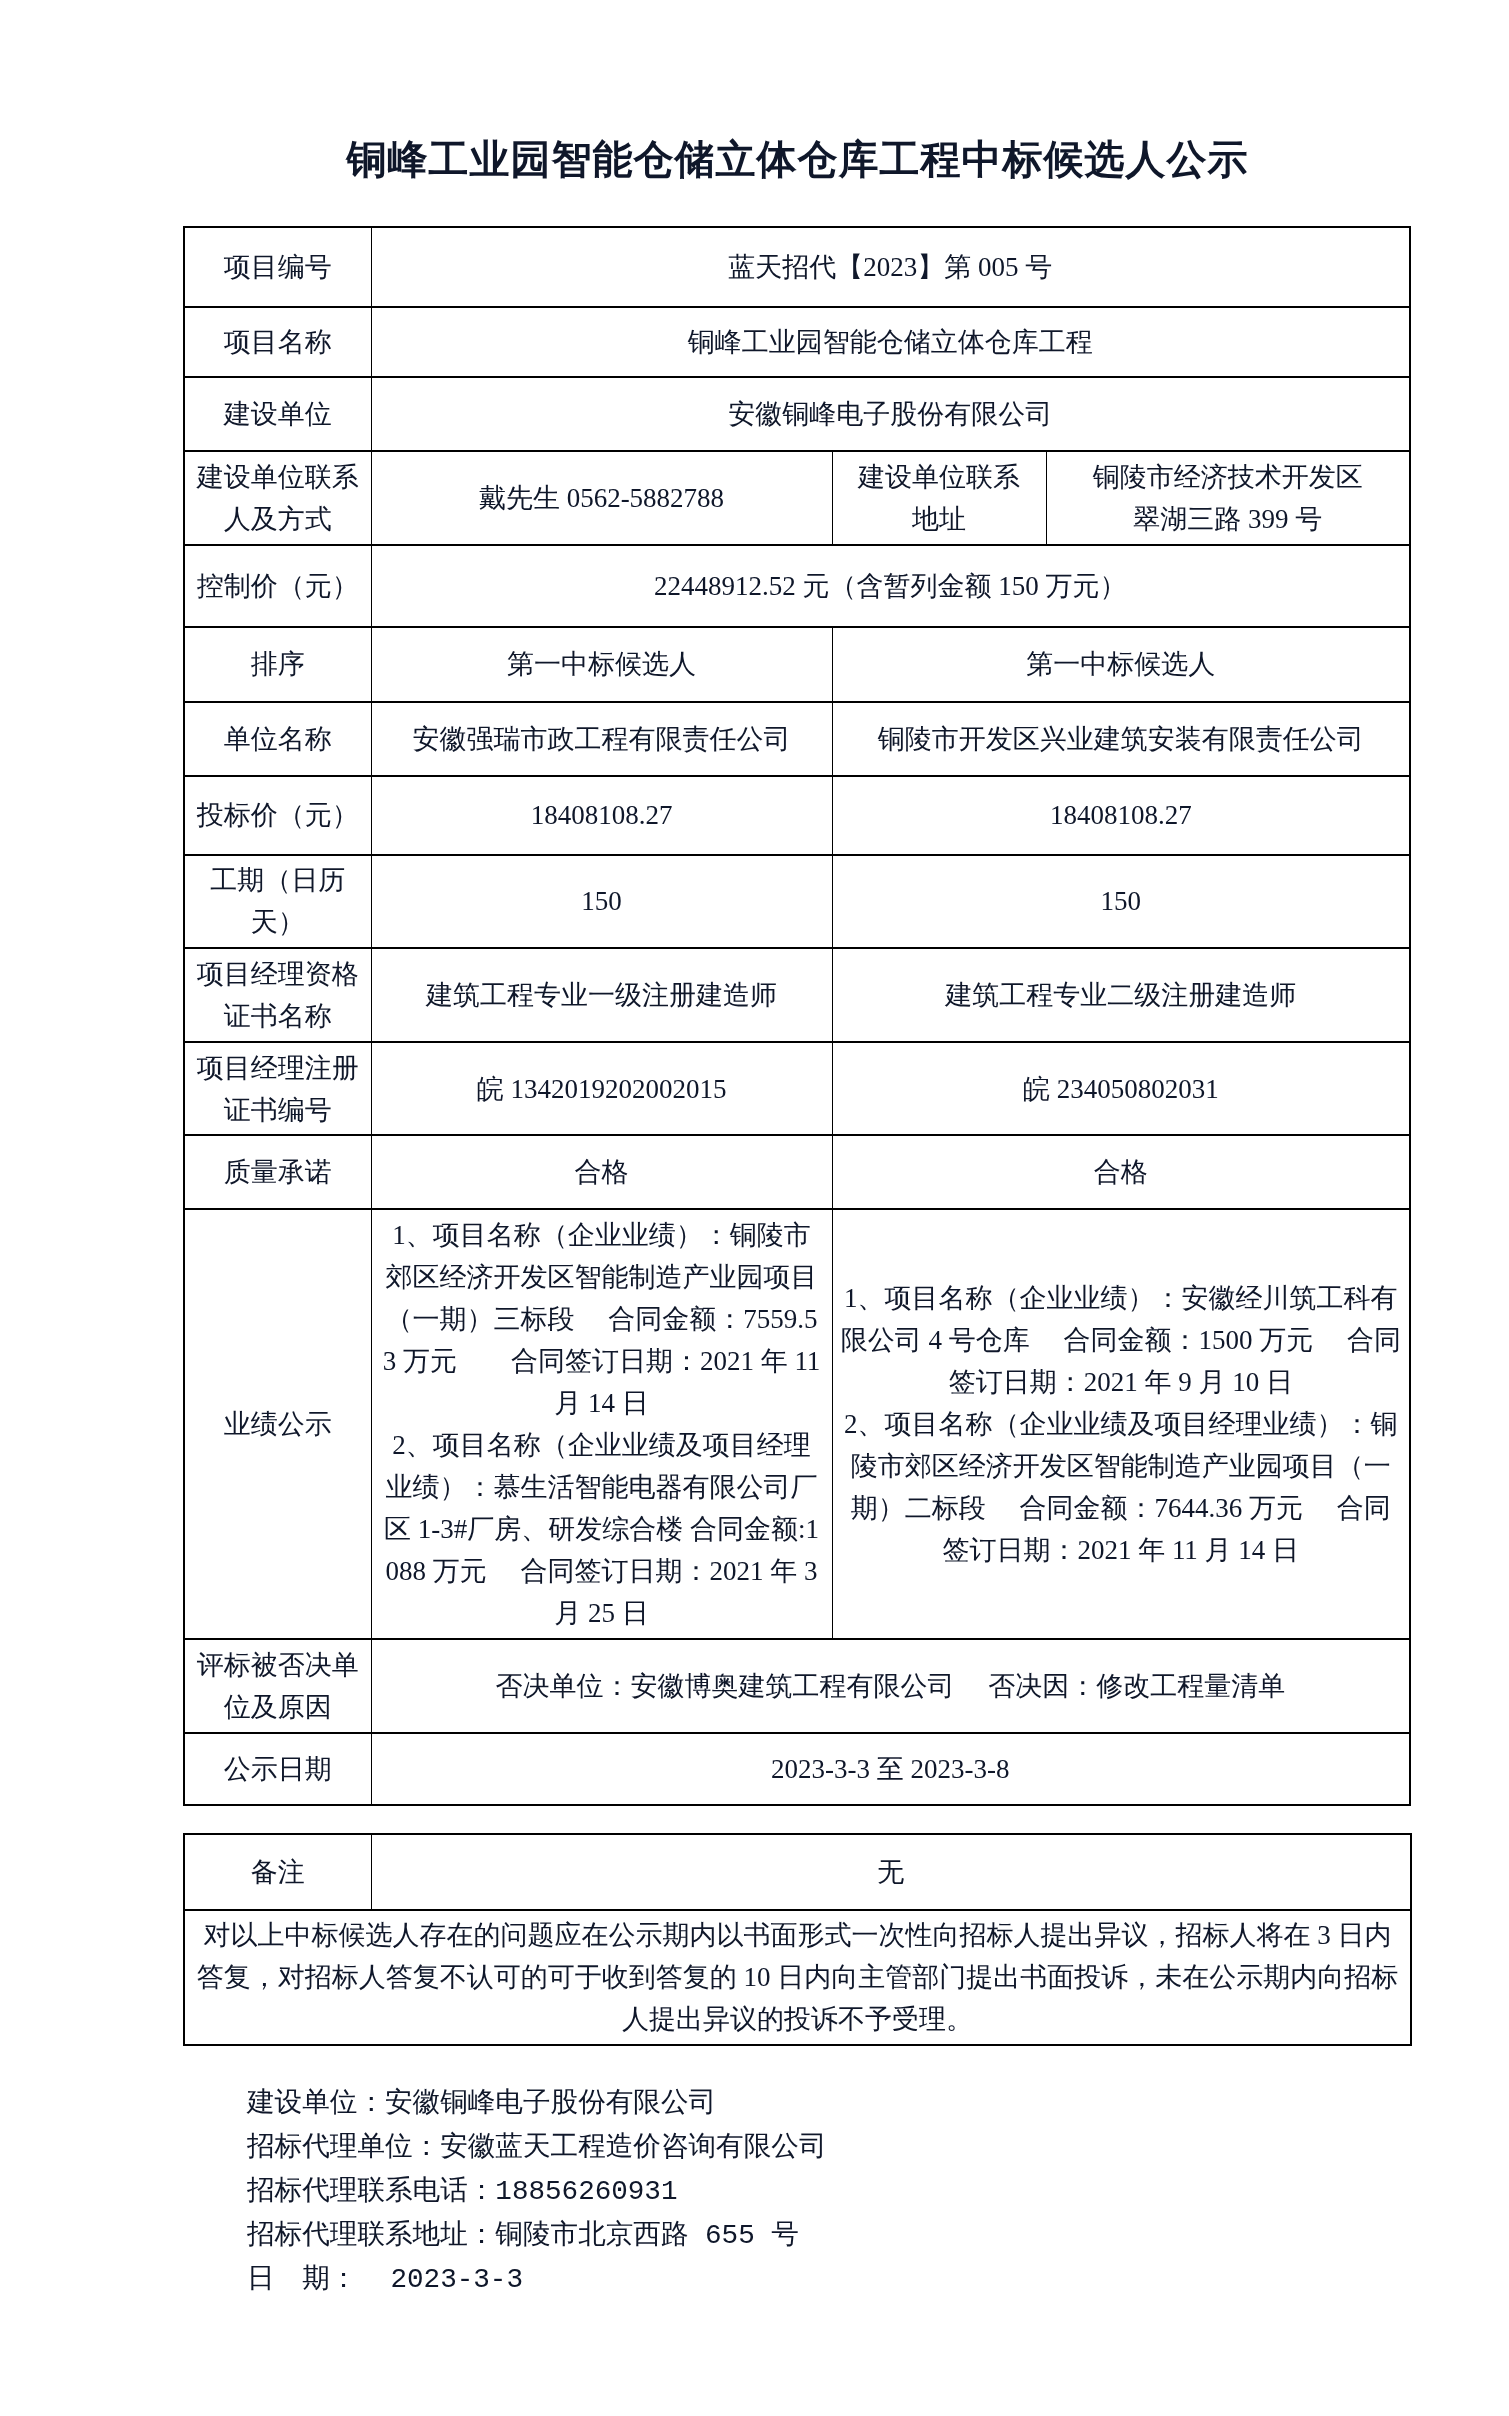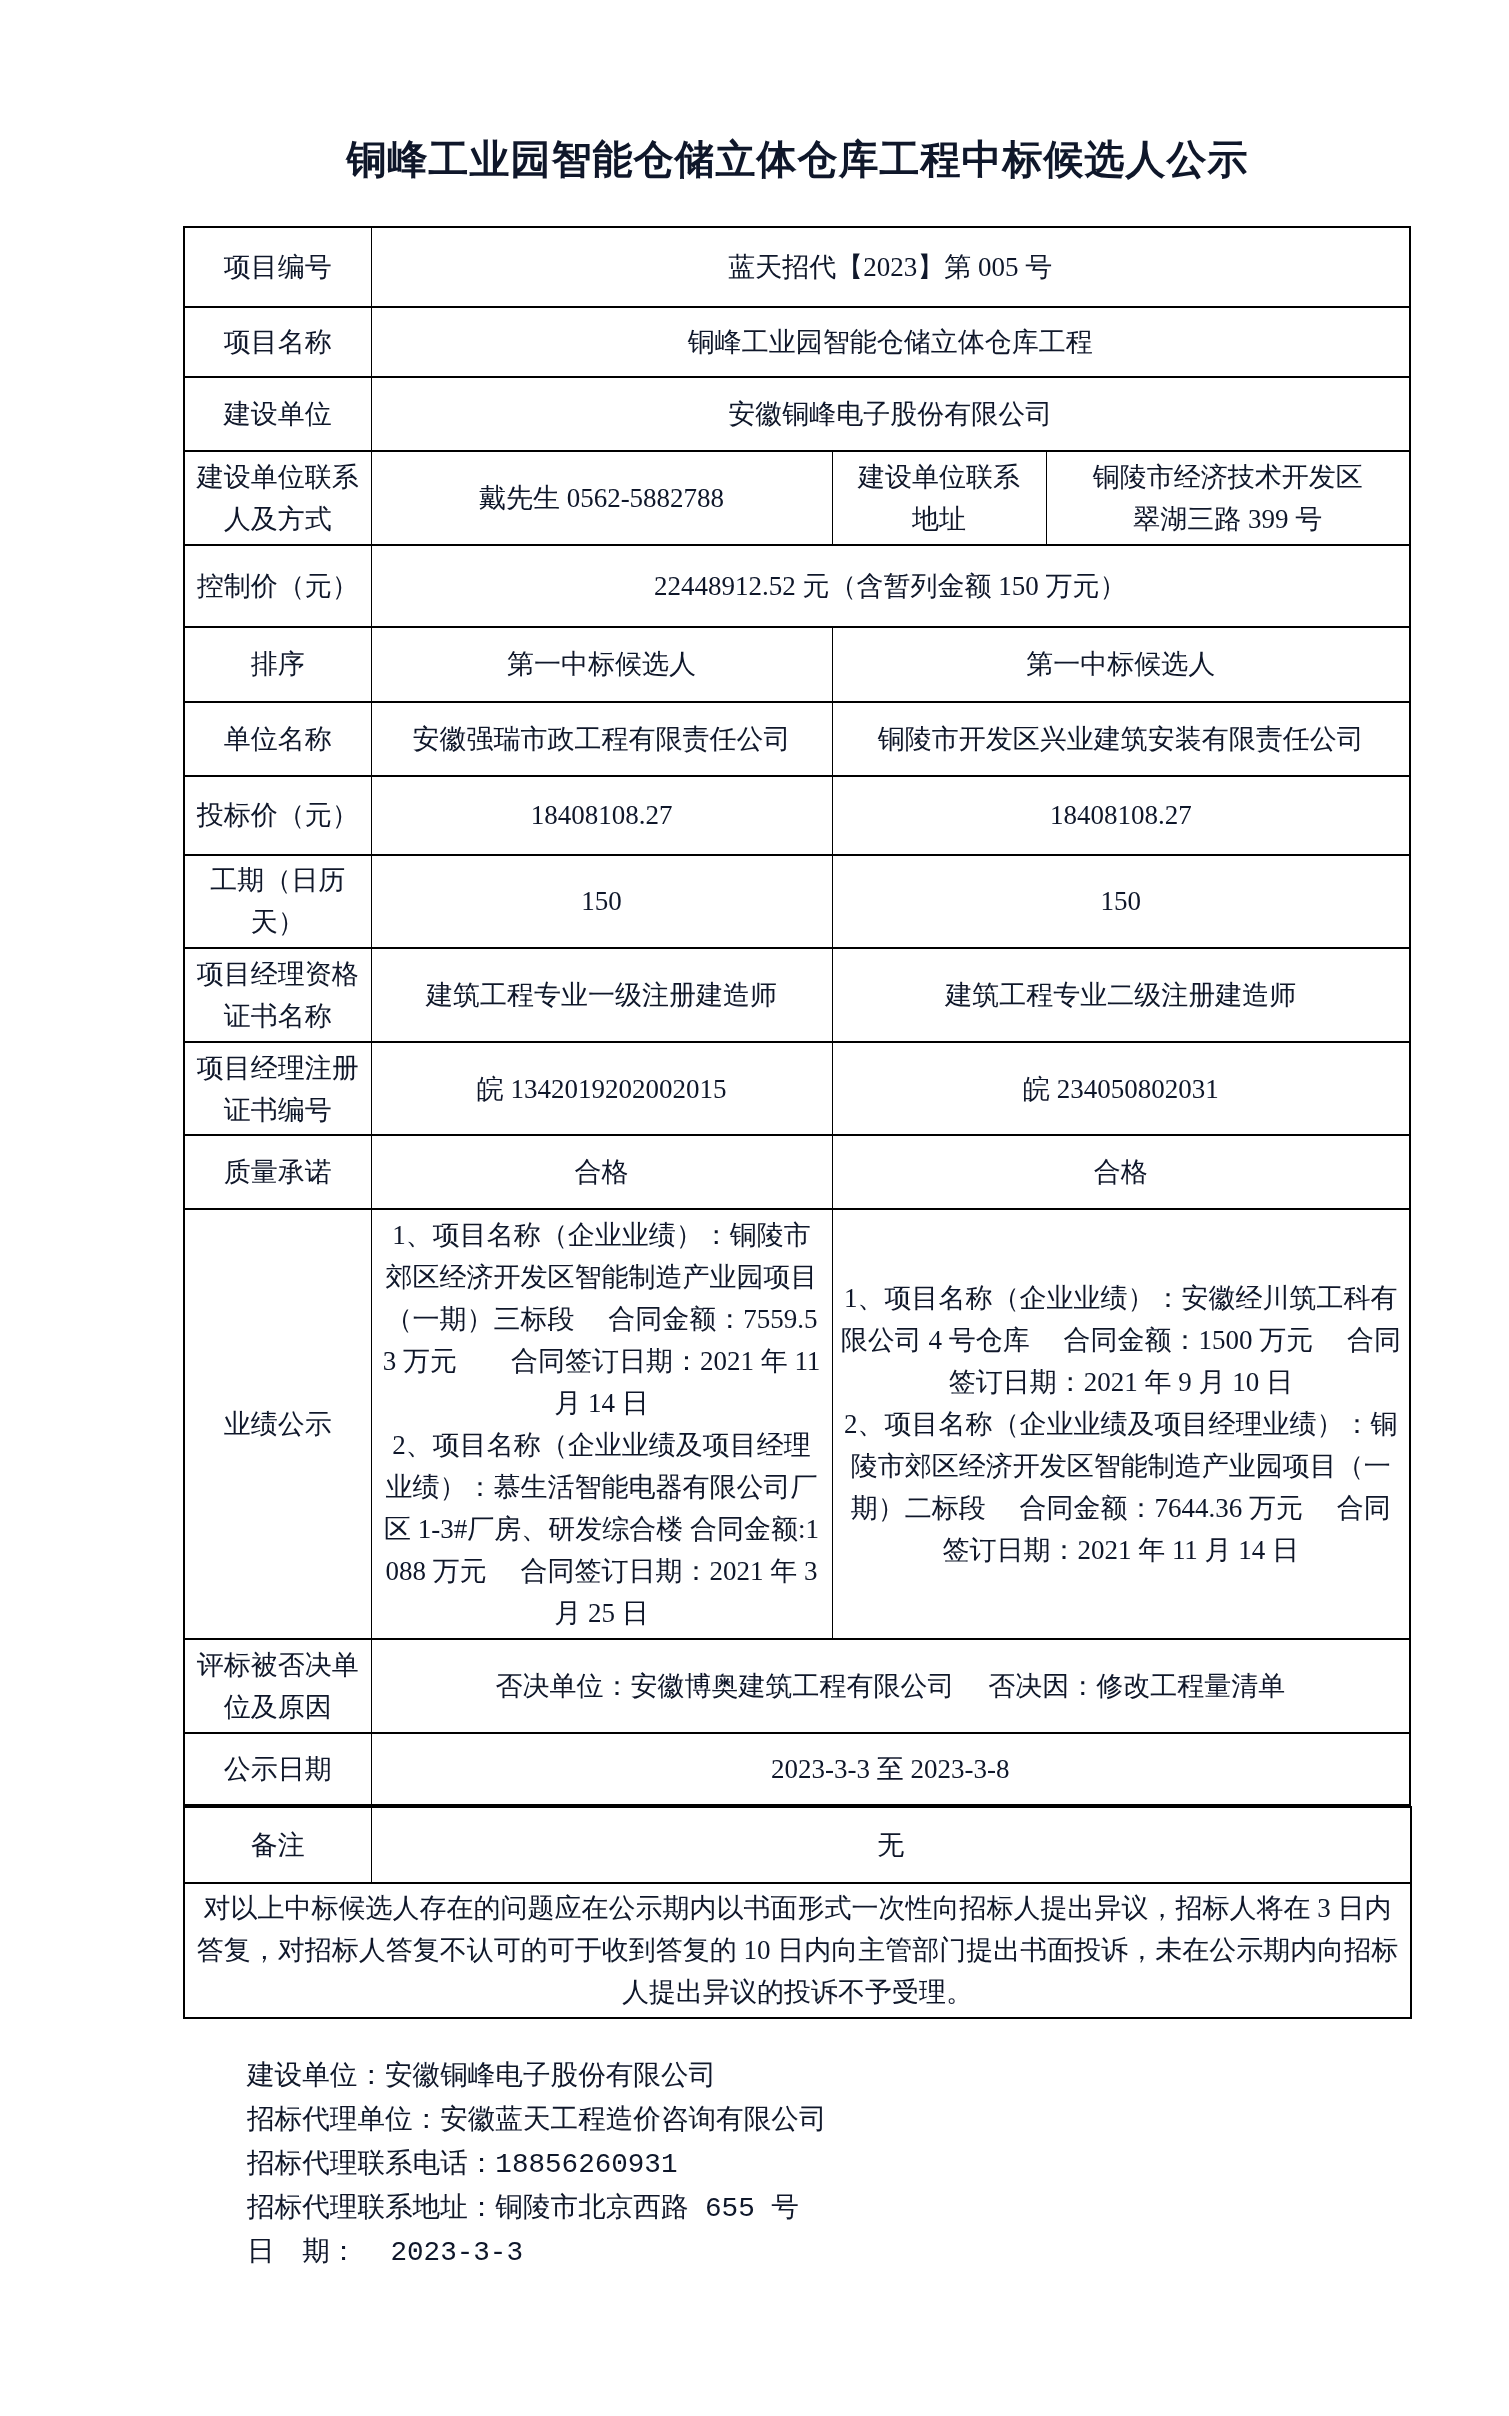--- a/index.html
+++ b/index.html
@@ -61,20 +61,21 @@
     white-space: pre-line;
     line-height: 40px;
     padding: 7.6px 9.5px 7.6px 11.4px;
   }
   td.leftcell {
     text-align: left;
     padding-left: 9.5px;
     margin-left: 24px;
   }
   table.remark {
+    margin-top: 27px;
   }
   td.note {
     text-align: left;
     line-height: 41px;
     padding: 7.6px 9.5px 7.6px 7.6px;
   }
   .footer {
     margin: 36px 0 0 204px;
   }
   .footer p {

